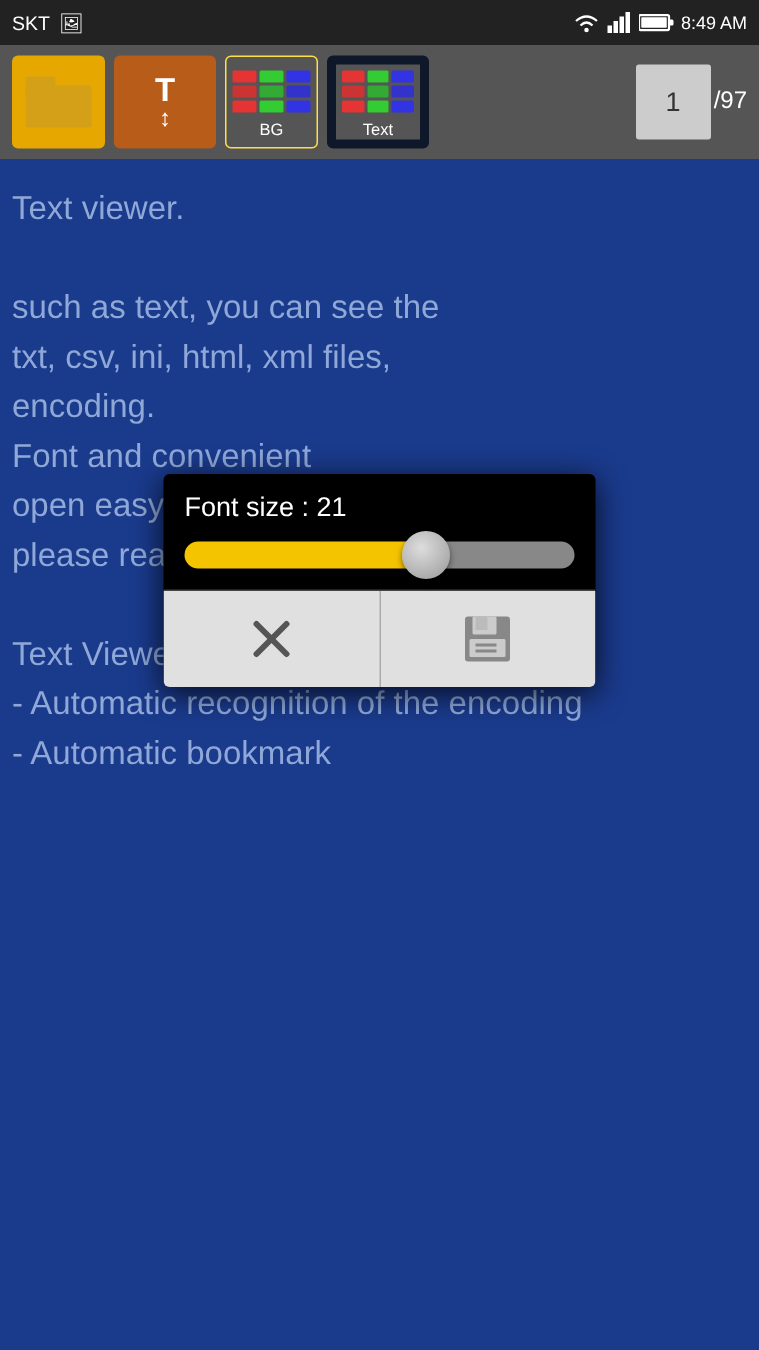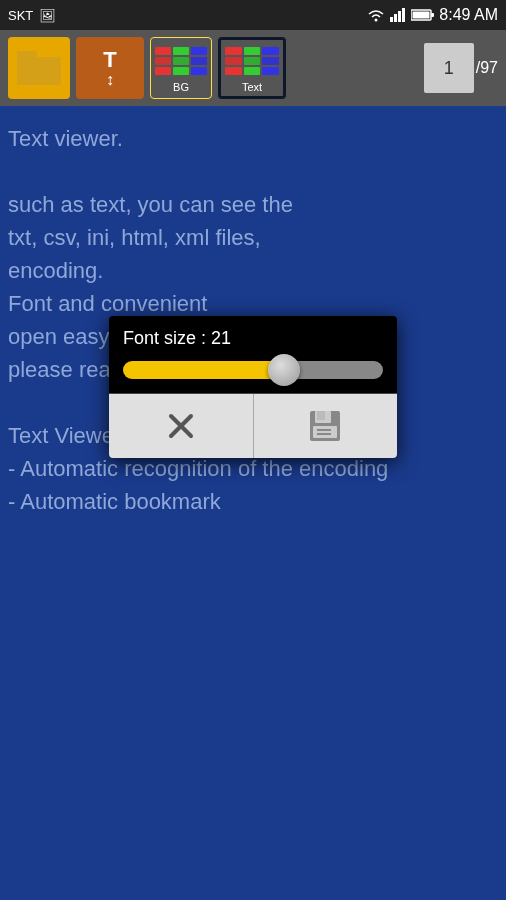--- a/index.html
+++ b/index.html
@@ -23,23 +23,23 @@
       color: white;
       font-size: 13px;
     }
     .status-left {
       display: flex;
       align-items: center;
       gap: 6px;
     }
     .status-right {
       display: flex;
-      align-items: center;
+      align-items: flex-end;
       gap: 4px;
-      font-size: 16px;
+      font-size: 12px;
     }
 
     
     #toolbar {
       width: 506px;
       height: 76px;
       background: #555;
       display: flex;
       align-items: center;
       padding: 6px 8px;
@@ -65,21 +65,21 @@
       position: relative;
     }
     .bg-btn {
       background: transparent;
       width: 62px;
       border: 1px solid #fde047;
     }
     .text-btn {
       background: transparent;
       width: 68px;
-      border: 3px solid #0f172a;
+      border: 6px solid #0f172a;
       position: relative;
     }
     .page-input-wrapper {
       display: flex;
       align-items: center;
       gap: 2px;
       margin-left: auto;
     }
     .page-input {
       background: #ccc;

